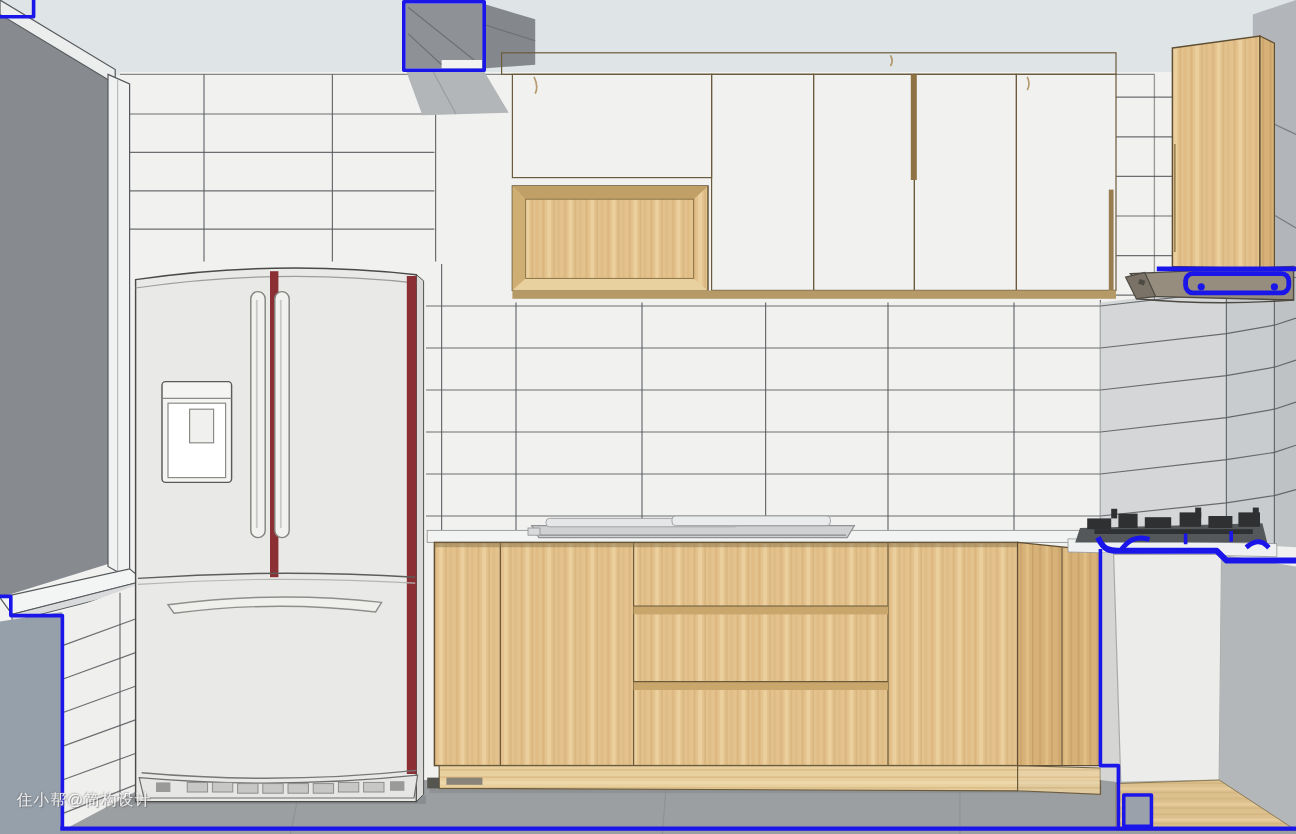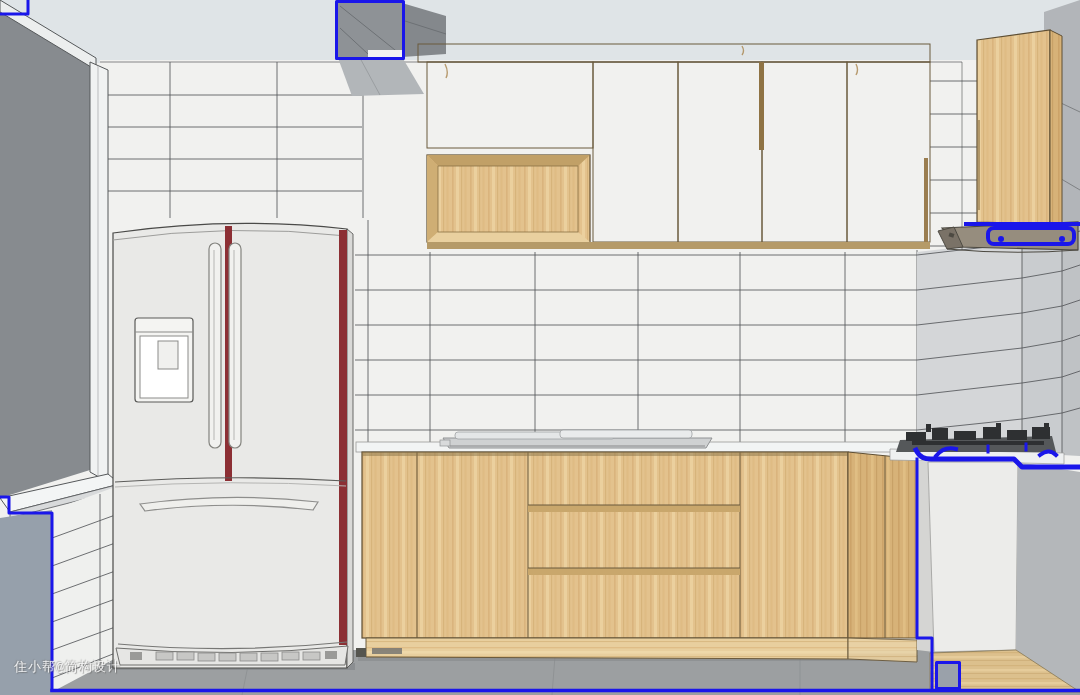--- a/index.html
+++ b/index.html
@@ -1,17 +1,17 @@
 <!DOCTYPE html>
 <html><head>
 <meta charset="utf-8">
 <style>
   html,body{margin:0;padding:0;background:#222;}
   .stage{position:relative;width:1080px;height:695px;overflow:hidden;background:#f1f1ef;
-         font-family:Liberation Mono, monospace;}
+         font-family:Liberation Sans, sans-serif;}
   svg{position:absolute;left:0;top:0;display:block;}
   .grout{stroke:#55575a;stroke-width:1;opacity:.85;fill:none;}
   .grout-lt{stroke:#6a6c6e;stroke-width:.9;opacity:.8;fill:none;}
   .edge{stroke:#3f4143;stroke-width:1.1;fill:none;}
   .wood-edge{stroke:#6b5a3c;stroke-width:1;fill:none;}
   .watermark{position:absolute;left:14px;top:658px;font-size:13px;letter-spacing:1px;
              color:rgba(252,252,252,.88);
              text-shadow:1px 1px 1px rgba(95,95,95,.65),-1px -1px 1px rgba(120,120,120,.45);
              pointer-events:none;}
 </style>

